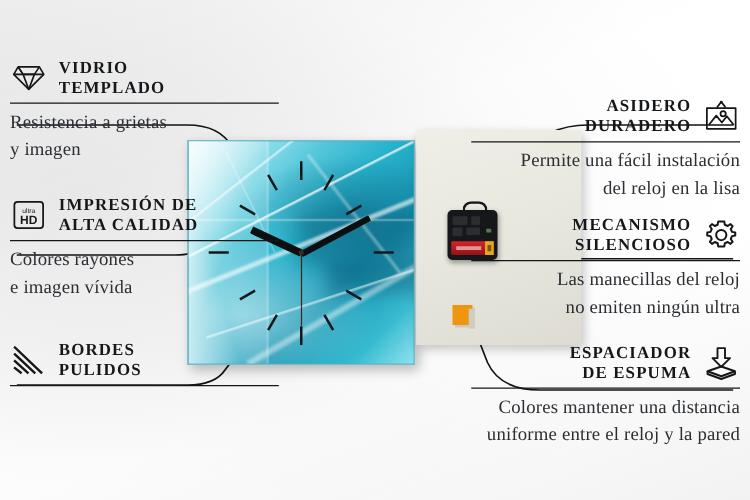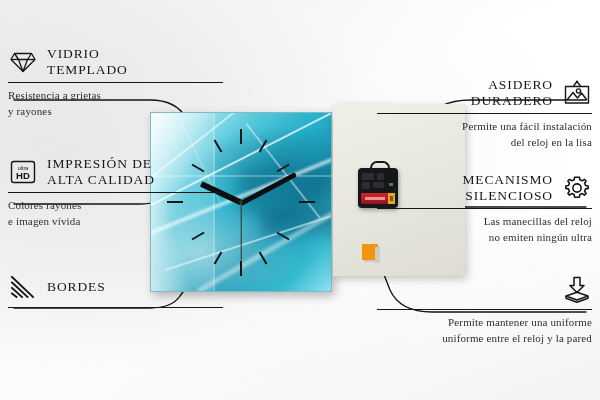--- a/index.html
+++ b/index.html
@@ -32,29 +32,29 @@
 
   .feat .head{display:flex;align-items:center;gap:9px;}
   .feat.right .head{flex-direction:row-reverse;}
   .feat .ico{
     width:30px;height:30px;flex:0 0 30px;
     display:flex;align-items:center;justify-content:center;color:#141617;
   }
   .feat .ico svg{display:block;}
   .feat .ttl{
     font-family:"Liberation Serif", serif;
-    font-weight:400;font-size:13.5px;line-height:1.16;
+    font-weight:700;font-size:13.5px;line-height:1.16;
     letter-spacing:0.9px;color:#15181a;text-transform:uppercase;
   }
   .feat .rule{
     height:0;border-top:1.5px solid #14171a;margin:5px 0 5px 0;width:100%;
   }
   .feat .sub{
     font-family:"Liberation Serif", serif;
-    font-size:11px;line-height:1.42;color:#2b2f33;letter-spacing:0.15px;
+    font-size:15px;line-height:1.42;color:#2b2f33;letter-spacing:0.15px;
   }
 
   
   #f-vidrio{top:46px;}
   #f-impresion{top:156px;}
   #f-bordes{top:272px;}
   #f-asidero{top:46px;margin-top:31px;}
   #f-mecanismo{top:172px;}
   #f-espaciador{top:274px;}
 
@@ -225,21 +225,21 @@
         </svg>
       </span>
       <span class="ttl">
         <span>VIDRIO</span><br>
         <span>TEMPLADO</span>
       </span>
     </div>
     <div class="rule"></div>
     <div class="sub">
       <span>Resistencia a grietas</span><br>
-      <span>y rayones</span>
+      <span>y imagen</span>
     </div>
   </div>
 
   <div class="feat left" id="f-impresion">
     <div class="head">
       <span class="ico">
         <svg width="28" height="26" viewBox="0 0 28 26">
           <rect x="2.5" y="2.5" width="23" height="21" rx="2.5" fill="none" stroke="currentColor" stroke-width="1.4"></rect>
           <text x="14" y="11.2" font-family="Liberation Sans, sans-serif" font-size="5.4" text-anchor="middle" fill="currentColor">ultra</text>
           <text x="14" y="20.4" font-family="Liberation Sans, sans-serif" font-size="9.6" font-weight="bold" text-anchor="middle" fill="currentColor">HD</text>
@@ -264,20 +264,21 @@
           <g stroke="currentColor" stroke-width="1.9" stroke-linecap="square">
             <path d="M3 3 L24 23"></path>
             <path d="M3 8.5 L18.5 23"></path>
             <path d="M3 14 L13 23"></path>
             <path d="M3 19.5 L7.5 23"></path>
           </g>
         </svg>
       </span>
       <span class="ttl">
         <span>BORDES</span><br>
+        <span>PULIDOS</span>
       </span>
     </div>
     <div class="rule"></div>
   </div>
 
   <div class="feat right" id="f-asidero">
     <div class="head">
       <span class="ico">
         <svg width="30" height="28" viewBox="0 0 30 28">
           <g fill="none" stroke="currentColor" stroke-width="1.4" stroke-linejoin="round">
@@ -327,21 +328,25 @@
     <div class="head">
       <span class="ico">
         <svg width="28" height="28" viewBox="0 0 28 28">
           <g fill="none" stroke="currentColor" stroke-width="1.5" stroke-linejoin="round">
             <path d="M11 2.5 h6 v8 h4 l-7 7 -7-7 h4 z"></path>
             <path d="M14 17.2 L25 21 L14 25 L3 21 Z"></path>
             <path d="M3 21 v2.2 L14 27.2 L25 23.2 V21"></path>
           </g>
         </svg>
       </span>
-    </div>
-    <div class="rule"></div>
-    <div class="sub">
-      <span>Permite mantener una uniforme</span><br>
+      <span class="ttl">
+        <span>ESPACIADOR</span><br>
+        <span>DE ESPUMA</span>
+      </span>
+    </div>
+    <div class="rule"></div>
+    <div class="sub">
+      <span>Colores mantener una distancia</span><br>
       <span>uniforme entre el reloj y la pared</span>
     </div>
   </div>
 
 </div>
 
 </body></html>

